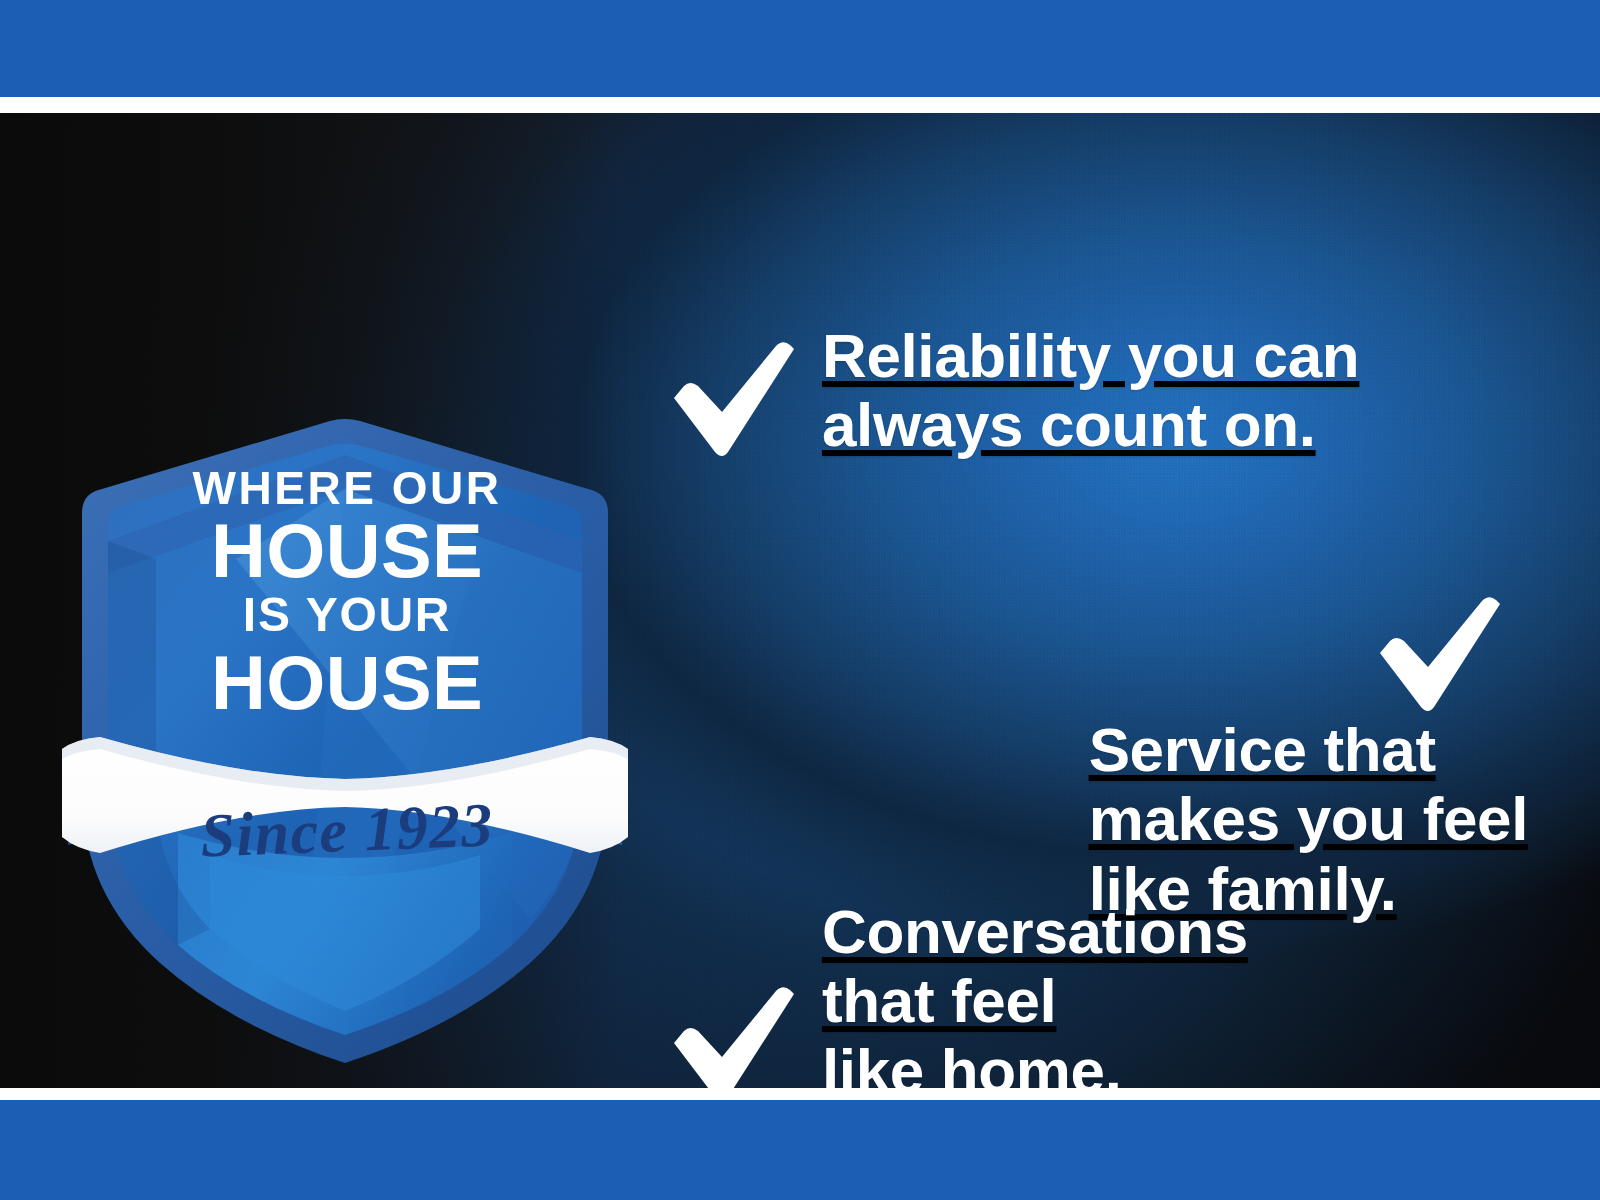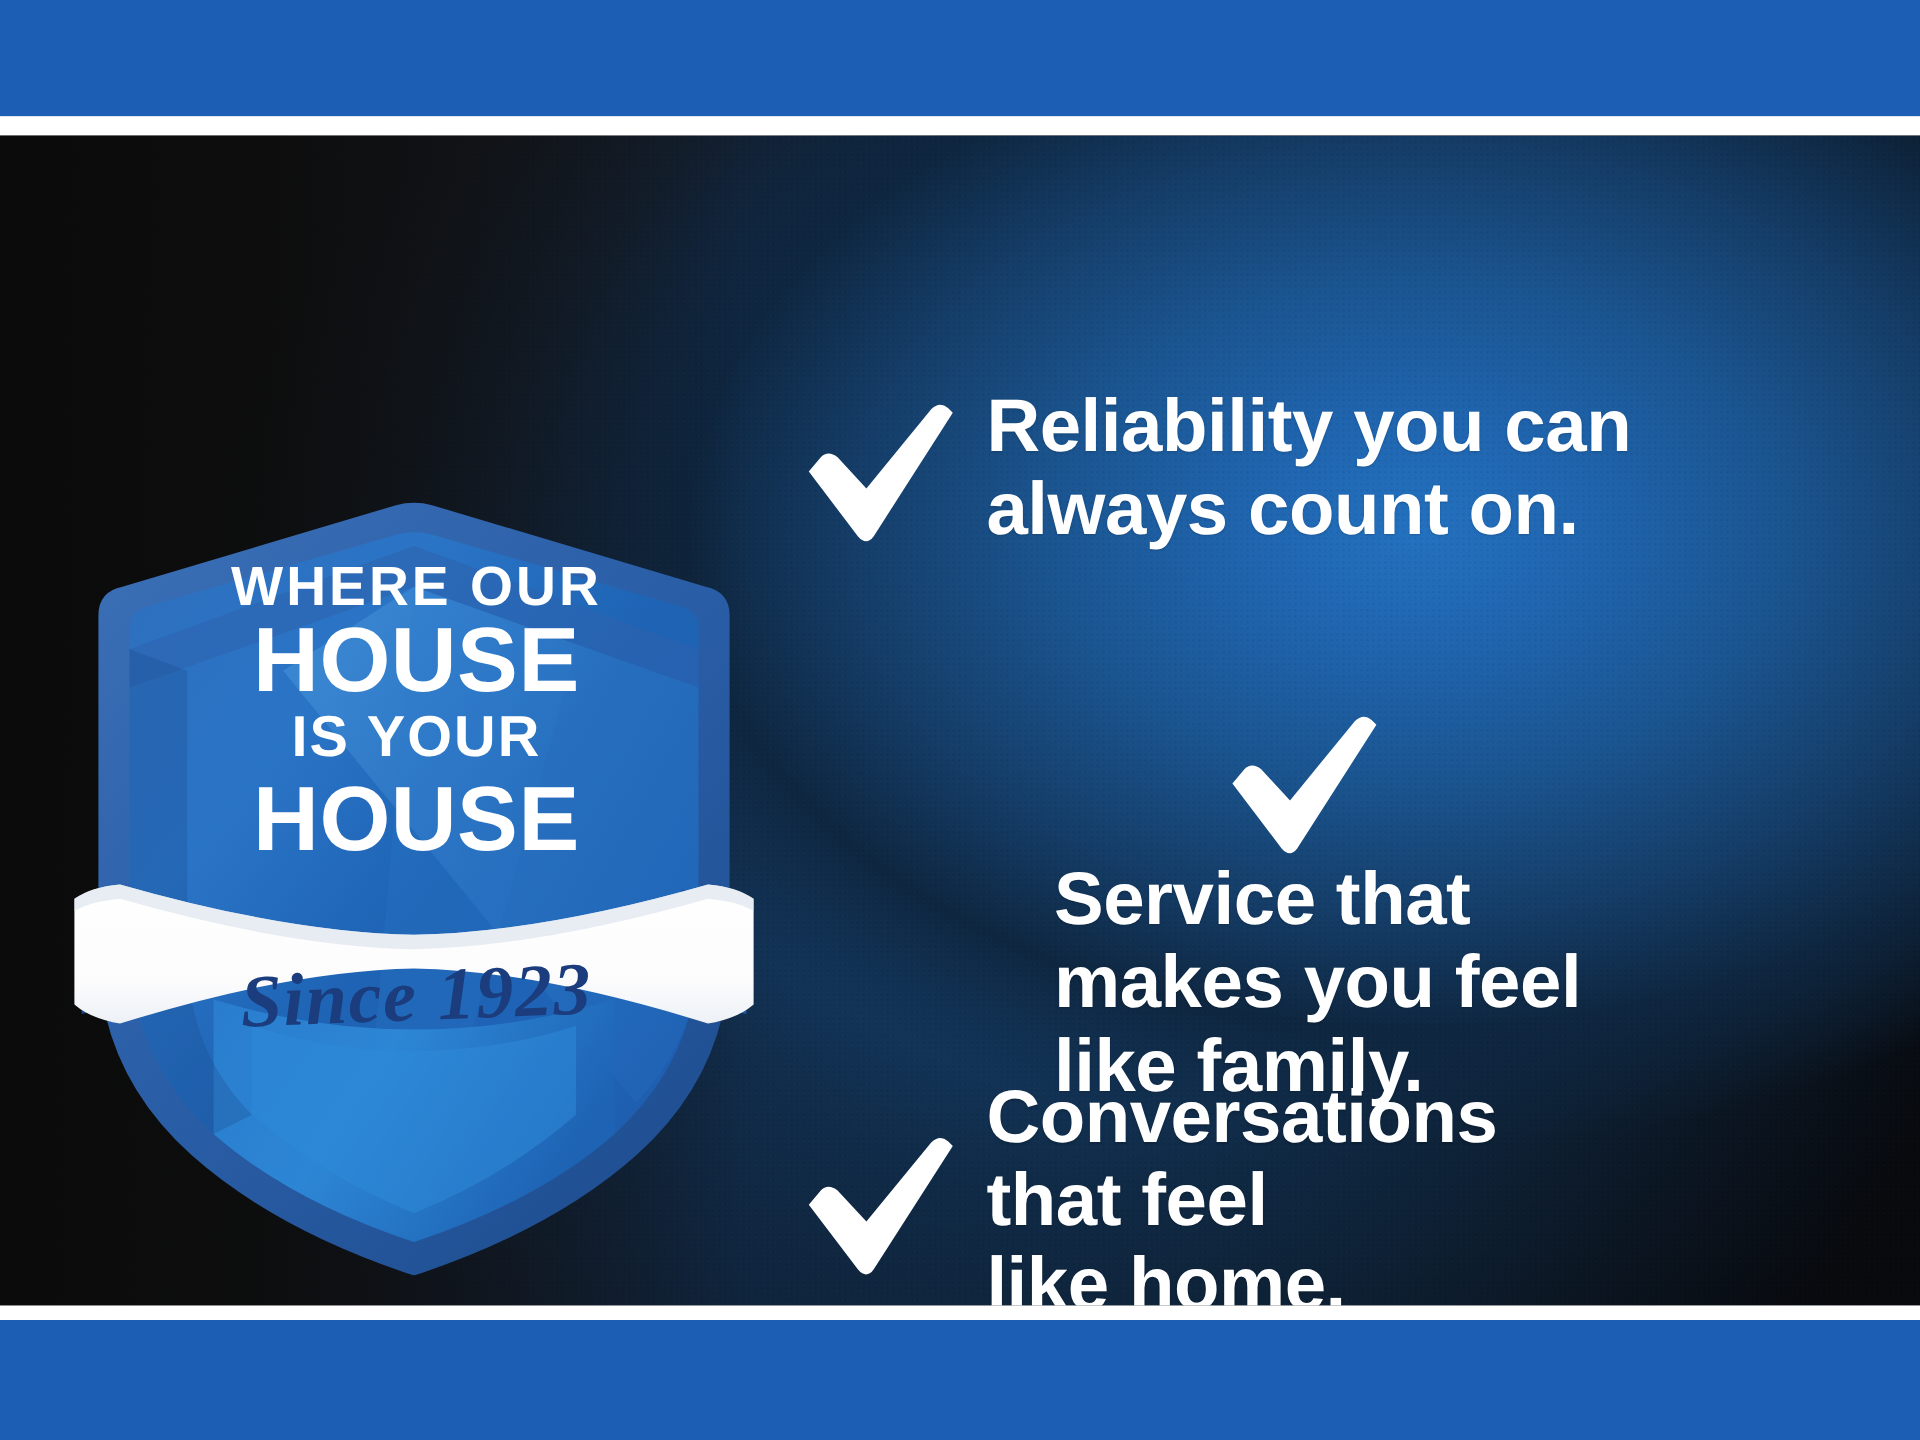--- a/index.html
+++ b/index.html
@@ -149,21 +149,22 @@
   .bullets {
     position: absolute;
     left: 668px; top: 200px;
     width: 860px; height: 820px;
   }
   .bullet {
     position: absolute;
     left: 0;
     width: 860px;
     display: flex;
-    align-items: center;
+    align-items: flex-end;
+    text-decoration: underline;
   }
   .b1 { top: 8px; }
   .b2 { top: 272px; flex-direction: column; }
   .b3 { top: 584px; }
 
   .check {
     flex: 0 0 auto;
     width: 130px;
     height: 124px;
     margin-right: 24px;

